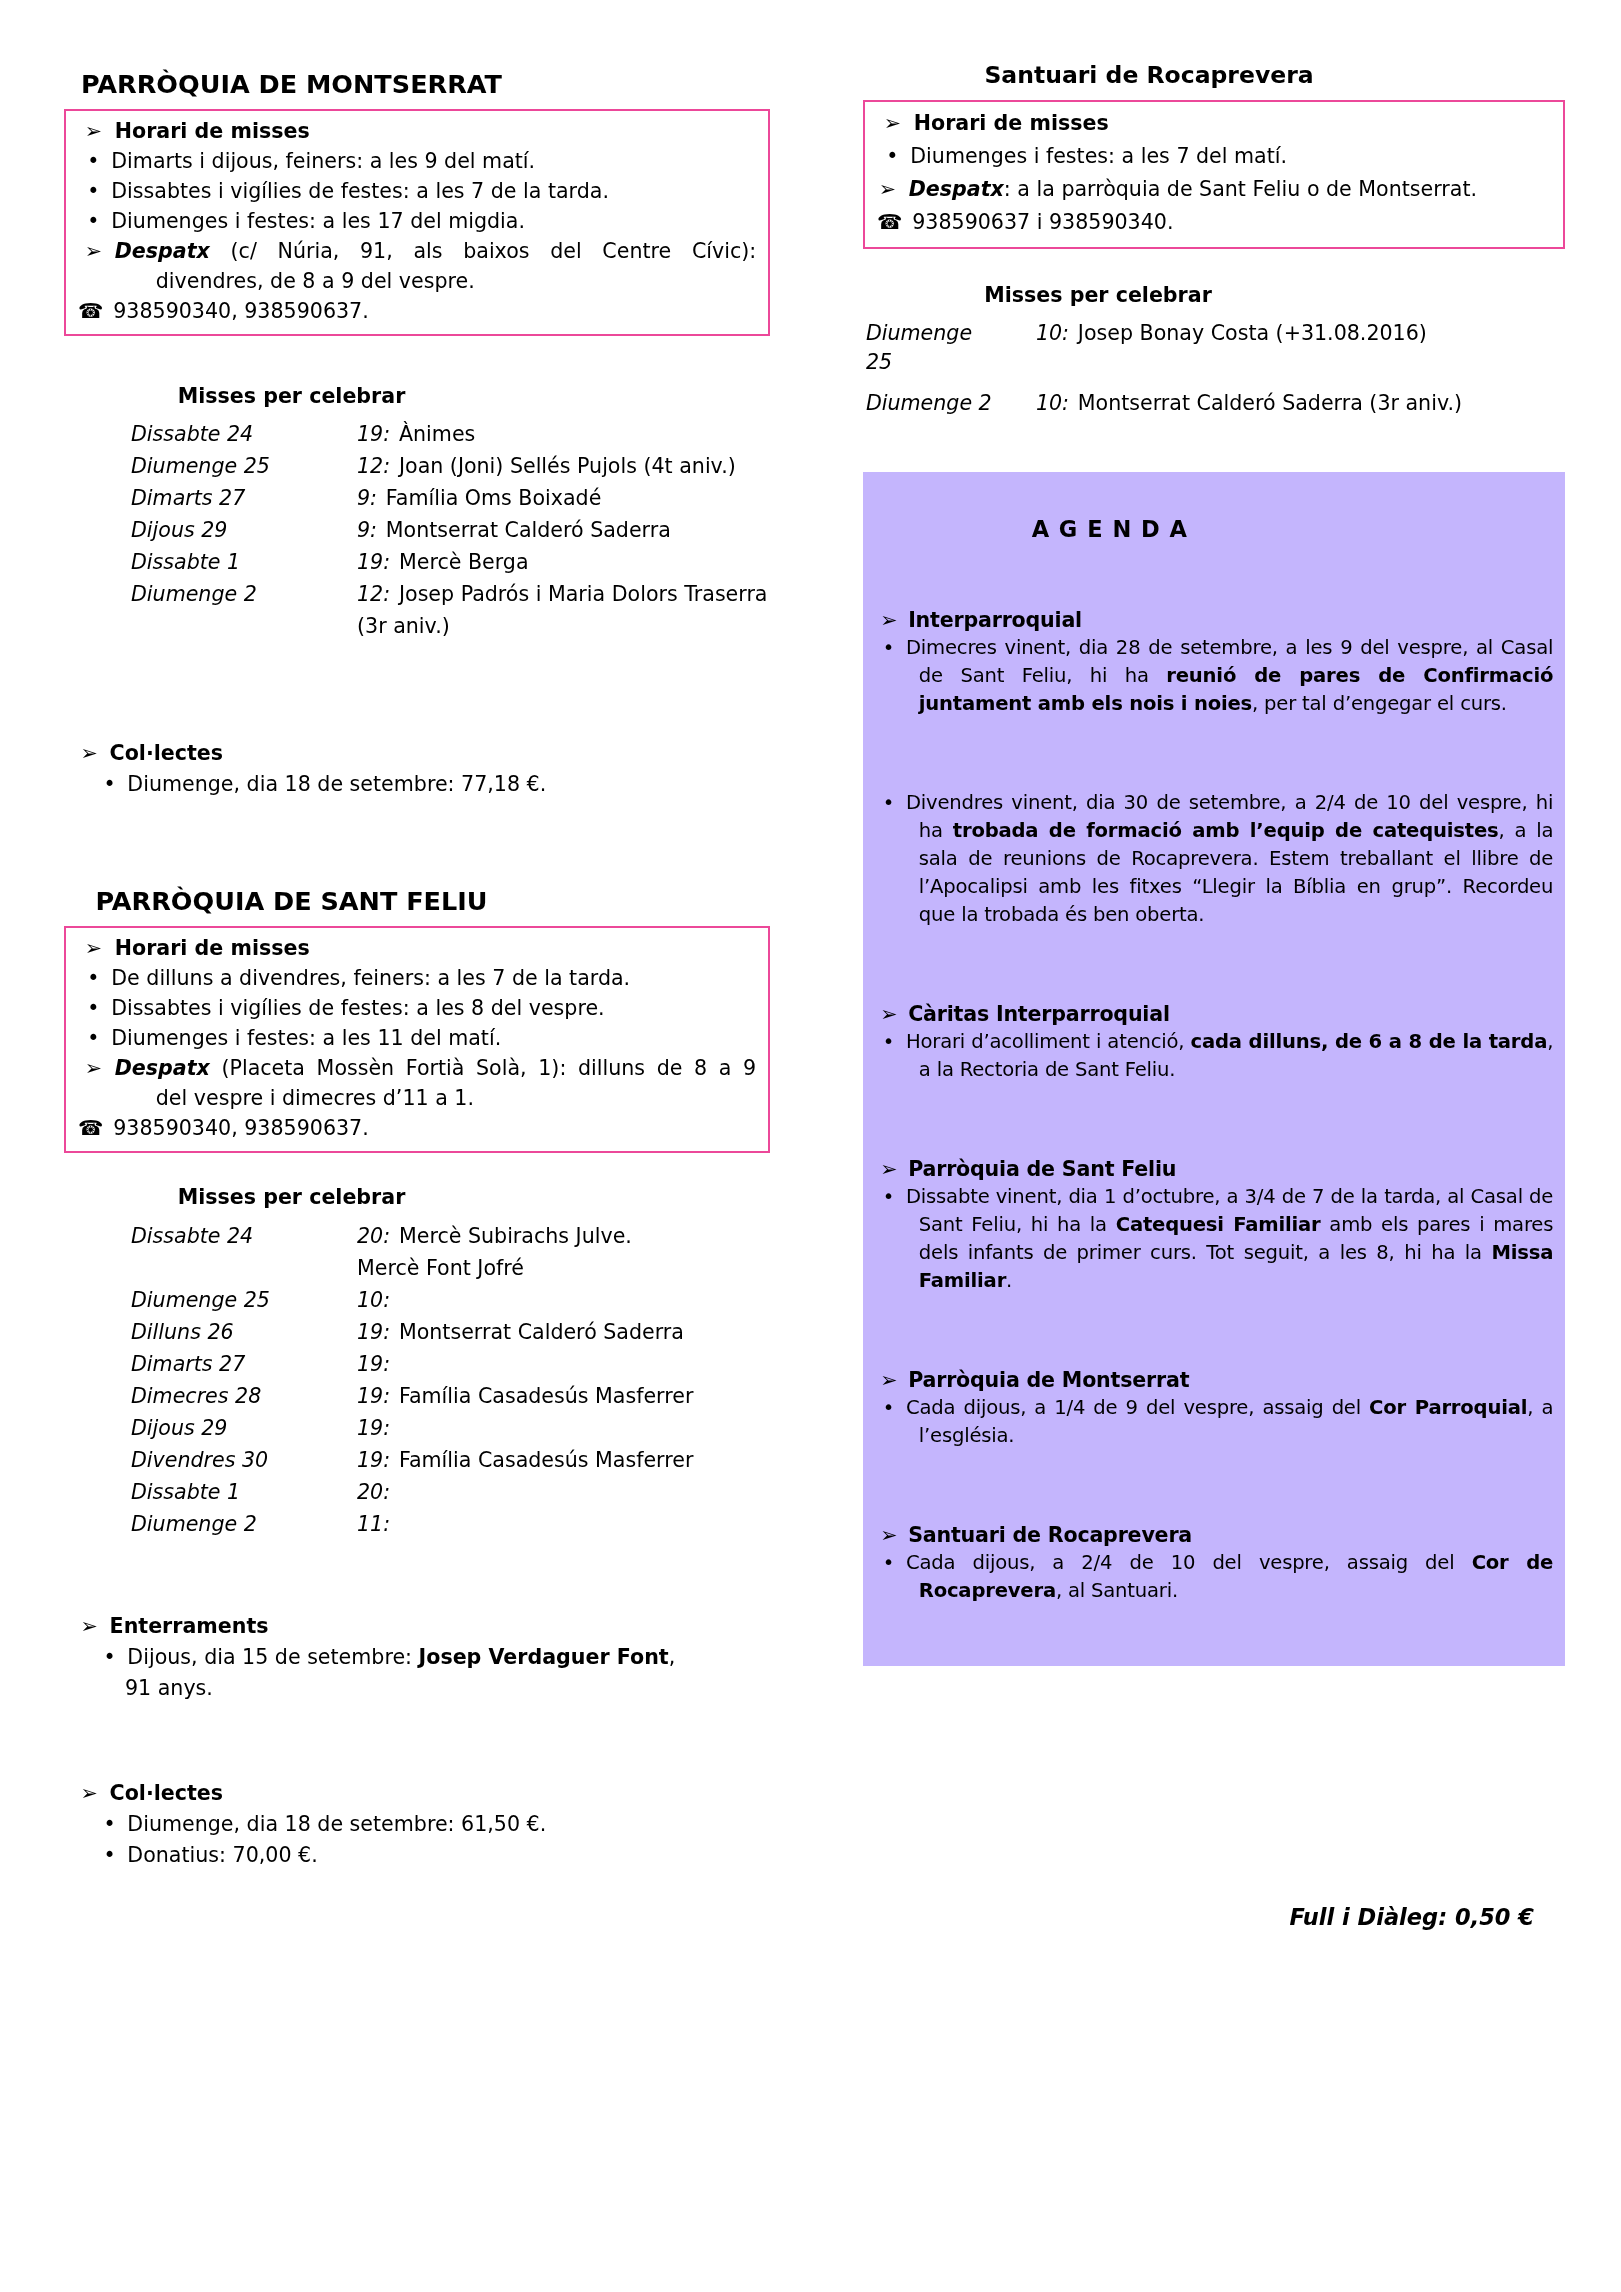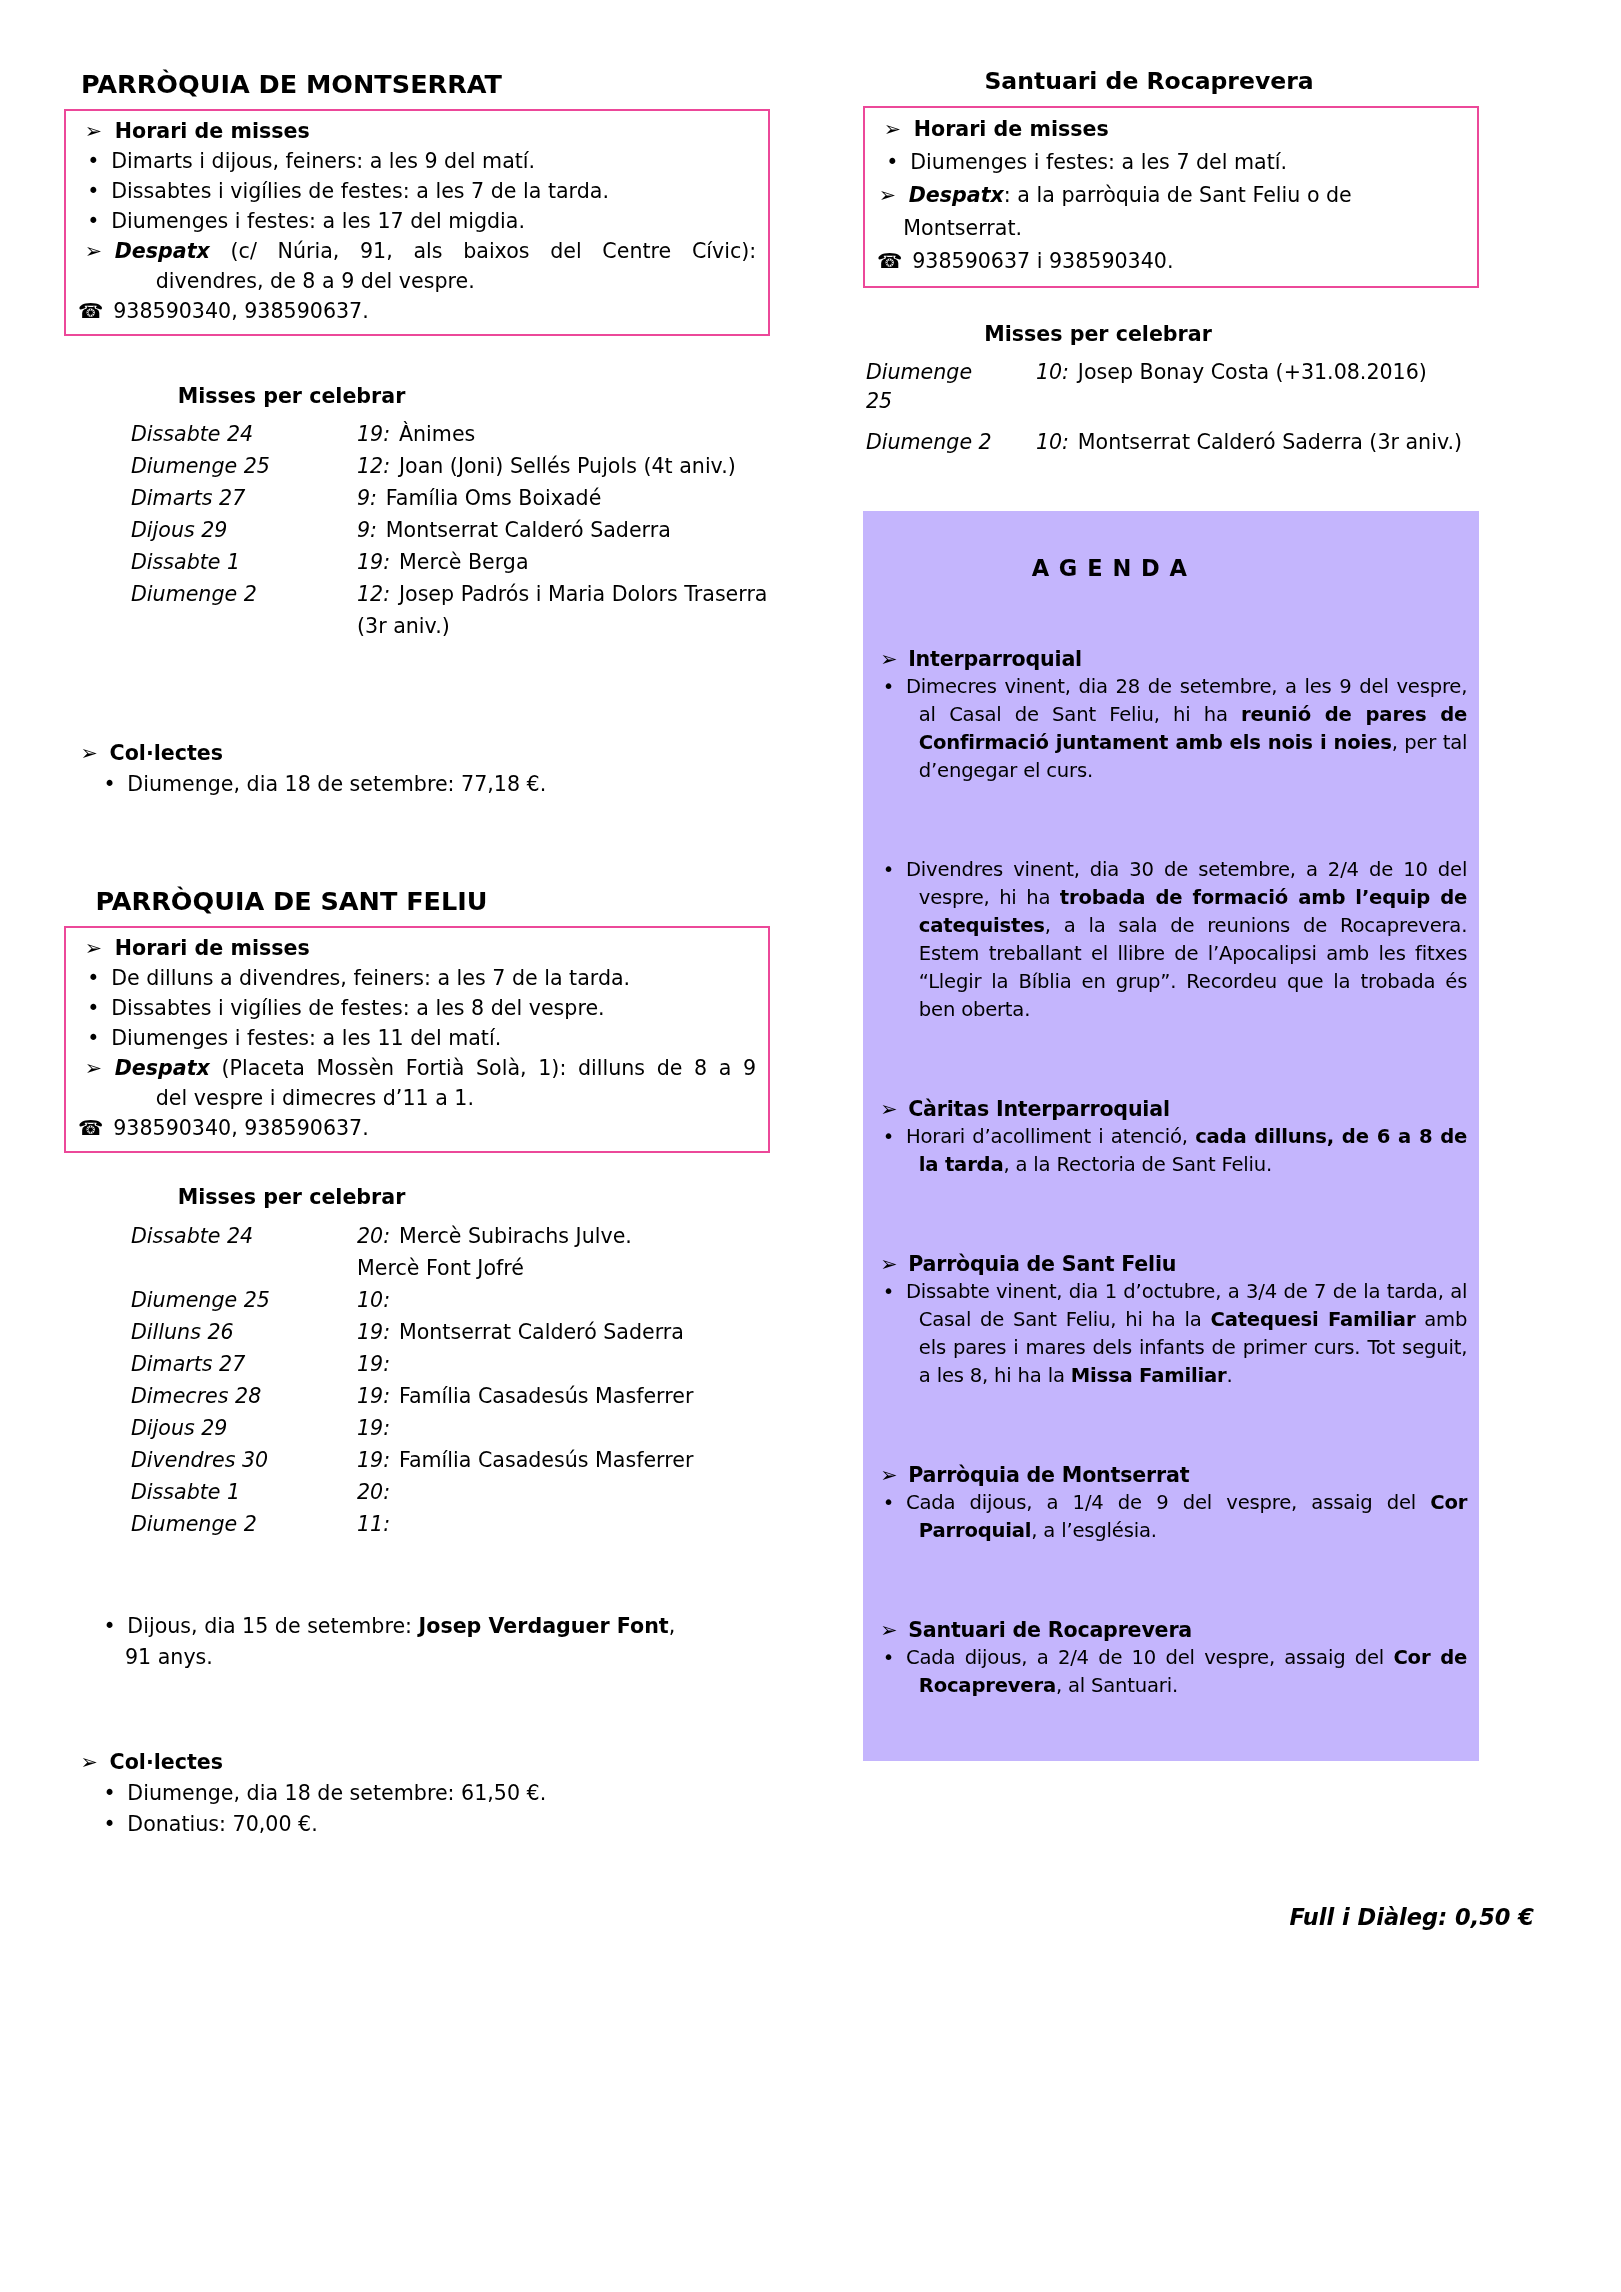--- a/index.html
+++ b/index.html
@@ -3,21 +3,21 @@
 <meta charset="utf-8">
 <style>
   * { margin:0; padding:0; box-sizing:border-box; }
   html,body { background:#888; }
   body { font-family:"DejaVu Sans","Liberation Sans",sans-serif; color:#000; }
   .page {
     position:relative; width:1621px; height:2293px; background:#ffffff;
     margin:0 auto; overflow:hidden;
   }
   .col-left  { position:absolute; left:64px;  top:69px; width:706px; }
-  .col-right { position:absolute; left:863px; top:66px; width:616px; }
+  .col-right { position:absolute; left:863px; top:60px; width:702px; }
 
   
   .parish-title { width:455px; text-align:center; font-weight:bold; font-size:25.5px; line-height:31px; }
   .col-right .parish-title { width:572px; font-size:23.5px; }
 
   
   .hbox { border:2px solid #ec4899; margin-top:9px; padding:4.9px 11.8px 7.8px 11.8px; font-size:20.6px; line-height:30px; width:100%; }
   .col-right .hbox { line-height:33px; }
   .hbox-heading { font-weight:bold; padding-left:49px; text-indent:-42px; }
   .hbox-bullet  { padding-left:34px; text-indent:-24.5px; }
@@ -171,20 +171,21 @@
           <span class="m-day">Dissabte 1</span>
           <span class="m-val"><span class="m-time">20:</span><span class="m-text"></span></span>
         </div>
       <div class="m-row">
           <span class="m-day">Diumenge 2</span>
           <span class="m-val"><span class="m-time">11:</span><span class="m-text"></span></span>
         </div>
     </div>
 
     <div class="sec sec-m3">
+      <div class="sec-heading"><span class="arrow">➢</span><span>Enterraments</span></div>
       <div class="sec-bullet"><span class="b-icon">•</span><span style="white-space: pre-line;"><span>Dijous, dia 15 de setembre: </span><span style="font-weight: bold;">Josep Verdaguer Font</span><span>,
 91 anys.</span></span></div>
     </div>
 
     <div class="sec sec-m4">
       <div class="sec-heading"><span class="arrow">➢</span><span>Col·lectes</span></div>
       <div class="sec-bullet"><span class="b-icon">•</span><span>Diumenge, dia 18 de setembre: 61,50 €.</span></div>
       <div class="sec-bullet"><span class="b-icon">•</span><span>Donatius: 70,00 €.</span></div>
     </div>
 

